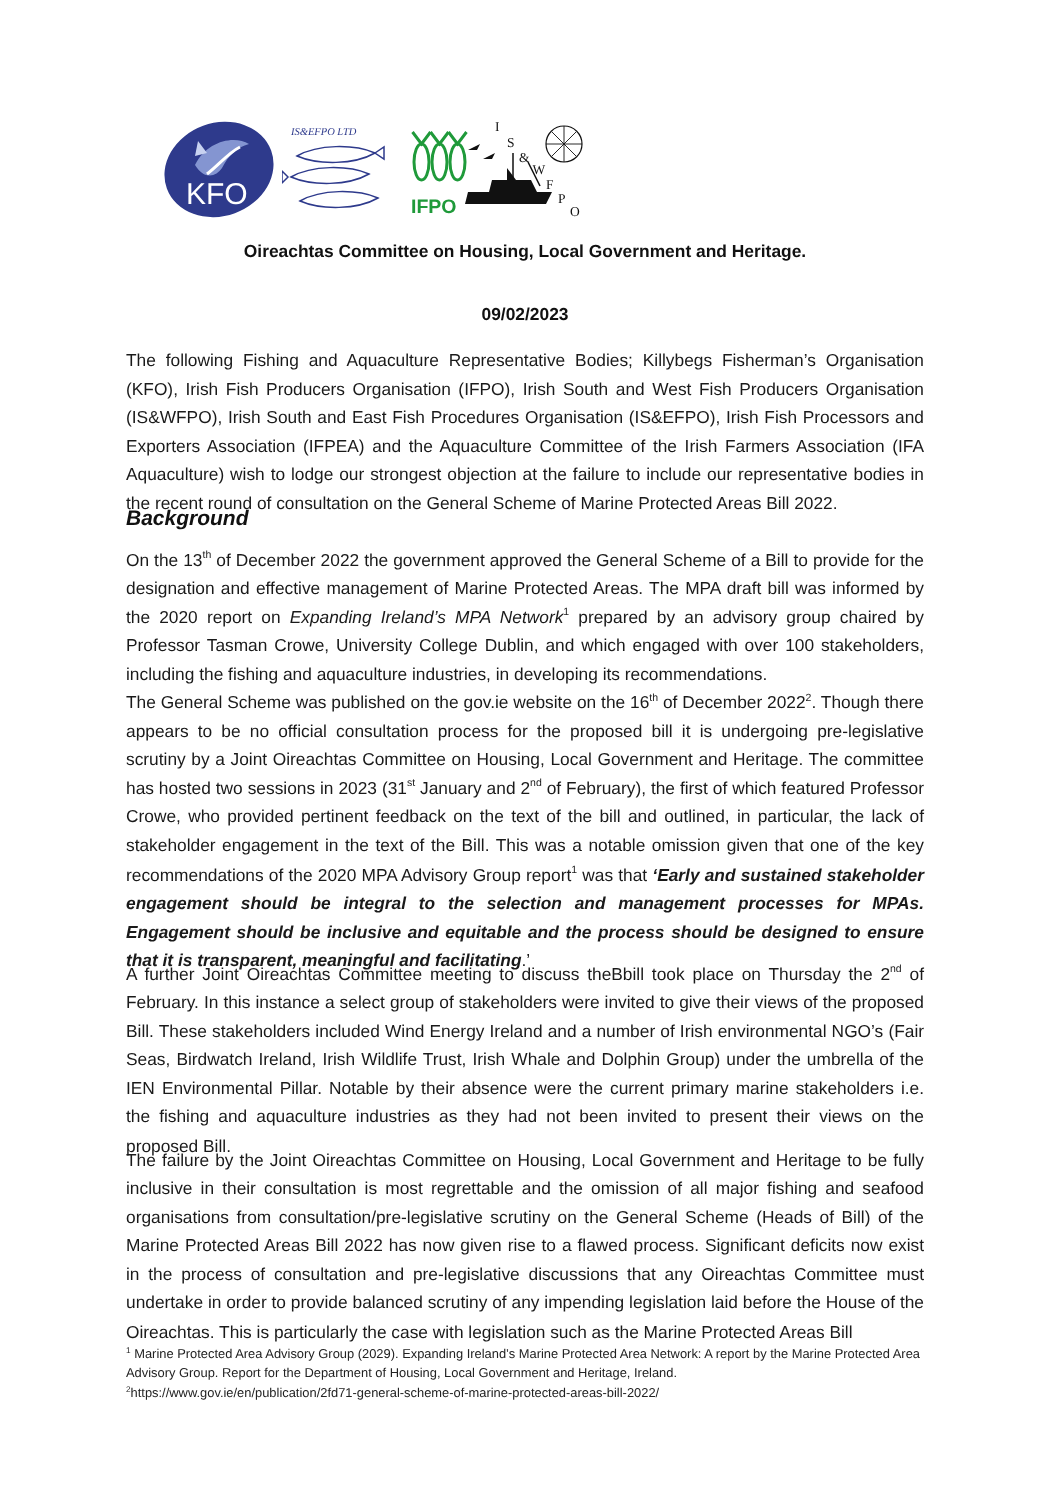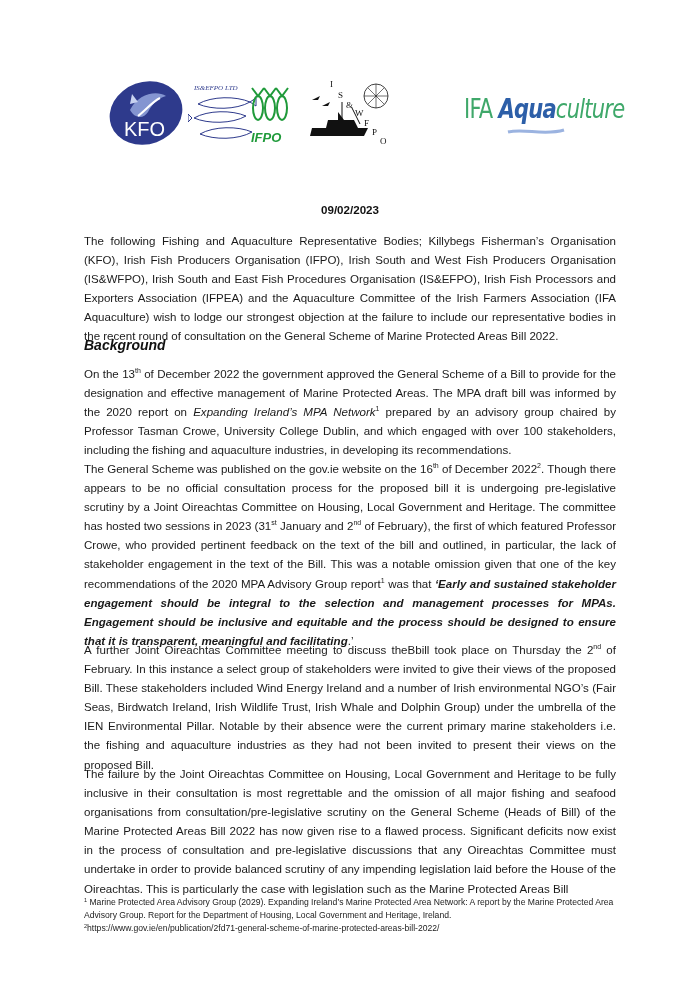--- a/index.html
+++ b/index.html
@@ -24,21 +24,21 @@
       height: 72px;
     }
     .logo { position: absolute; }
     .logo-kfo {
       left: 0; top: 2px; width: 76px; height: 66px;
     }
     .logo-isewfpo {
       left: 80px; top: 2px; width: 72px; height: 66px; text-decoration: underline;
     }
     .logo-ifpo {
-      left: 140px; top: 6px; width: 44px; height: 62px; font-style: italic;
+      left: 163px; top: 6px; width: 44px; height: 62px;
     }
     .logo-iswfpo {
       left: 200px; top: 0; width: 86px; height: 70px;
     }
     .logo-ifpea {
       left: 287px; top: 2px; width: 66px; height: 66px;
     }
     .logo-ifa {
       left: 356px; top: 14px; width: 140px; height: 50px;
     }
@@ -180,31 +180,24 @@
       <line x1="60" y1="10" x2="76" y2="26" stroke="#111" stroke-width="0.6"></line>
       <line x1="76" y1="10" x2="60" y2="26" stroke="#111" stroke-width="0.6"></line>
       <path d="M4 22 L12 18 L10 22 Z M14 28 L22 24 L20 28 Z" fill="#111"></path>
       <path d="M2 58 L56 58 L60 50 L50 50 L46 42 L36 42 L30 34 L30 42 L20 42 L18 50 L4 50 Z" fill="#111"></path>
       <line x1="34" y1="24" x2="34" y2="42" stroke="#111" stroke-width="1"></line>
       <line x1="44" y1="30" x2="52" y2="46" stroke="#111" stroke-width="1"></line>
     </svg>
   </div>
 
 
-  <div class="logo logo-ifa">
-    <div class="ifa-text">
-      <span class="ifa">IFA </span><span class="aqua">Aqua</span><span class="culture">culture</span>
-    </div>
-    <svg width="140" height="50" viewBox="0 0 140 50" style="position:absolute;left:0;top:0;">
-      <path d="M44 40 C60 36, 80 44, 100 38" stroke="#9bb3e0" stroke-width="3" fill="none"></path>
-    </svg>
-  </div>
 </div>
 
 <div class="title">
+  <div>Oireachtas Committee on Housing, Local Government and Heritage.</div>
 </div>
 
 <div class="date">09/02/2023</div>
 
 <div class="para" style="top:232px;">The following Fishing and Aquaculture Representative Bodies; Killybegs Fisherman’s Organisation (KFO), Irish Fish Producers Organisation (IFPO), Irish South and West Fish Producers Organisation (IS&amp;WFPO), Irish South and East Fish Procedures Organisation (IS&amp;EFPO), Irish Fish Processors and Exporters Association (IFPEA) and the Aquaculture Committee of the Irish Farmers Association (IFA Aquaculture) wish to lodge our strongest objection at the failure to include our representative bodies in the recent round of consultation on the General Scheme of Marine Protected Areas Bill 2022.</div>
 
 <div class="heading">Background</div>
 
 <div class="para" style="top:365px;">
   <span>On the 13</span><sup>th</sup><span> of December 2022 the government approved the General Scheme of a Bill to provide for the designation and effective management of Marine Protected Areas. The MPA draft bill was informed by the 2020 report on </span><span class="em">Expanding Ireland’s MPA Network</span><sup>1</sup><span> prepared by an advisory group chaired by Professor Tasman Crowe, University College Dublin, and which engaged with over 100 stakeholders, including the fishing and aquaculture industries, in developing its recommendations.</span>

